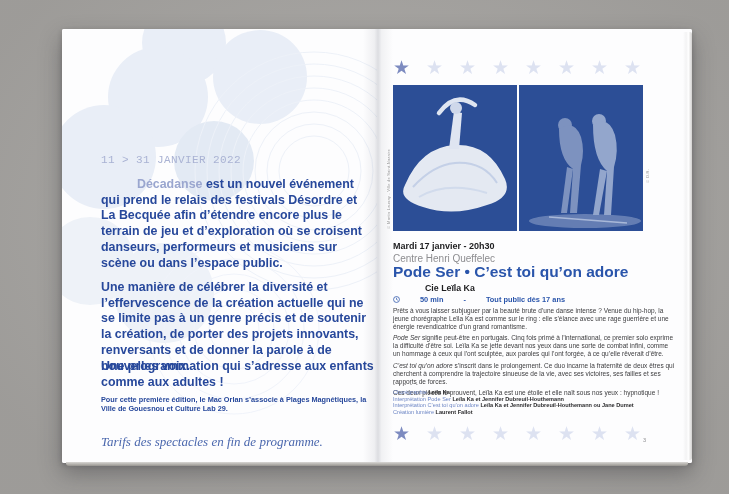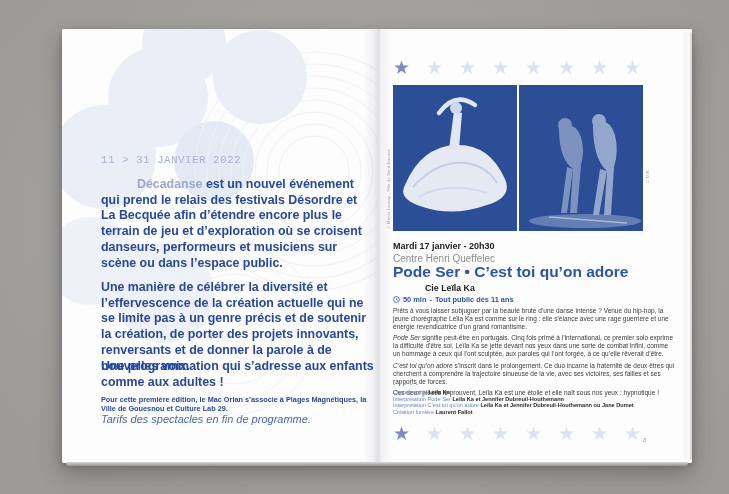--- a/index.html
+++ b/index.html
@@ -51,22 +51,22 @@
   }
   .lp-p1{top:148px;}
   .lp-p2{top:251px;}
   .lp-p3{top:330px;}
   .lp-highlight{color:#9aa6cf;margin-left:36px;}
   .lp-footer-bold{
     position:absolute;left:39px;top:366px;width:274px;
     font-size:7.3px;line-height:9px;font-weight:bold;color:#27489b;
   }
   .lp-footer-italic{
-    position:absolute;left:39px;top:384px;width:274px;
-    font-size:11px;font-style:italic;color:#4a67ad;
+    position:absolute;left:39px;top:405px;width:274px;
+    font-size:13px;font-style:italic;color:#4a67ad;font-family:Liberation Serif, serif;
   }
 
   
   .star-row{
     position:absolute;left:16px;width:248px;height:20px;
     display:flex;justify-content:space-between;align-items:center;
   }
   .stars-top{top:28px;}
   .stars-bottom{top:394px;}
   .star{font-size:19px;line-height:19px;color:#dde2f1;}
@@ -87,21 +87,21 @@
 
   .rp-datetime{position:absolute;left:16px;top:212px;font-size:9px;font-weight:bold;color:#1d1d1f;}
   .rp-venue{position:absolute;left:16px;top:224px;font-size:10px;color:#8d8d90;}
   .rp-title{
     position:absolute;left:16px;top:234px;width:280px;
     font-size:15.5px;font-weight:bold;color:#2a55ab;
   }
   .rp-company{position:absolute;left:16px;top:254px;font-size:8.8px;font-weight:bold;color:#1d1d1f;margin-left:32px;}
   .rp-duration{
     position:absolute;left:16px;top:266px;font-size:7.4px;font-weight:bold;color:#2a55ab;
-    display:flex;align-items:center;gap:3px;
+    display:flex;align-items:center;gap:20px;
   }
   .rp-body{
     position:absolute;left:16px;top:278px;width:284px;
     font-size:6.5px;line-height:8.1px;color:#3b3b3d;
   }
   .rp-body p{margin:0 0 3px 0;}
   .rp-sep{position:absolute;left:16px;top:352px;font-size:6px;color:#5a5a5c;letter-spacing:1px;}
   .rp-credits{position:absolute;left:16px;top:360px;width:284px;font-size:5.6px;line-height:6.6px;}
   .credit-label{color:#6d86c4;}
   .credit-value{color:#2b2b2d;font-weight:bold;}
@@ -208,21 +208,21 @@
     <div class="rp-title">Pode Ser • C’est toi qu’on adore</div>
     <div class="rp-company">Cie Leïla Ka</div>
 
     <div class="rp-duration">
       <svg width="7" height="7" viewBox="0 0 10 10">
         <circle cx="5" cy="5" r="4.2" fill="none" stroke="#2a55ab" stroke-width="1.1"></circle>
         <path d="M5,2.5 L5,5 L7,6" fill="none" stroke="#2a55ab" stroke-width="1"></path>
       </svg>
       <span>50 min</span>
       <span>- </span>
-      <span>Tout public dès 11 ans</span>
+      <span>Tout public dès 17 ans</span>
     </div>
 
     <div class="rp-body">
       <p>Prêts à vous laisser subjuguer par la beauté brute d’une danse intense ? Venue du hip-hop, la jeune chorégraphe Leïla Ka est comme sur le ring : elle s’élance avec une rage guerrière et une énergie revendicatrice d’un grand romantisme.</p>
       <p><span class="it">Pode Ser</span><span> signifie peut-être en portugais. Cinq fois primé à l’international, ce premier solo exprime la difficulté d’être soi. Leïla Ka se jette devant nos yeux dans une sorte de combat infini, comme un hommage à ceux qui l’ont sculptée, aux paroles qui l’ont forgée, à ce qu’elle rêverait d’être.</span></p>
       <p><span class="it">C’est toi qu’on adore</span><span> s’inscrit dans le prolongement. Ce duo incarne la fraternité de deux êtres qui cherchent à comprendre la trajectoire sinueuse de la vie, avec ses victoires, ses failles et ses rapports de forces.</span></p>
       <p>Ces deux pièces le prouvent, Leïla Ka est une étoile et elle naît sous nos yeux : hypnotique !</p>
     </div>
 
     <div class="rp-sep">- - - - -</div>

